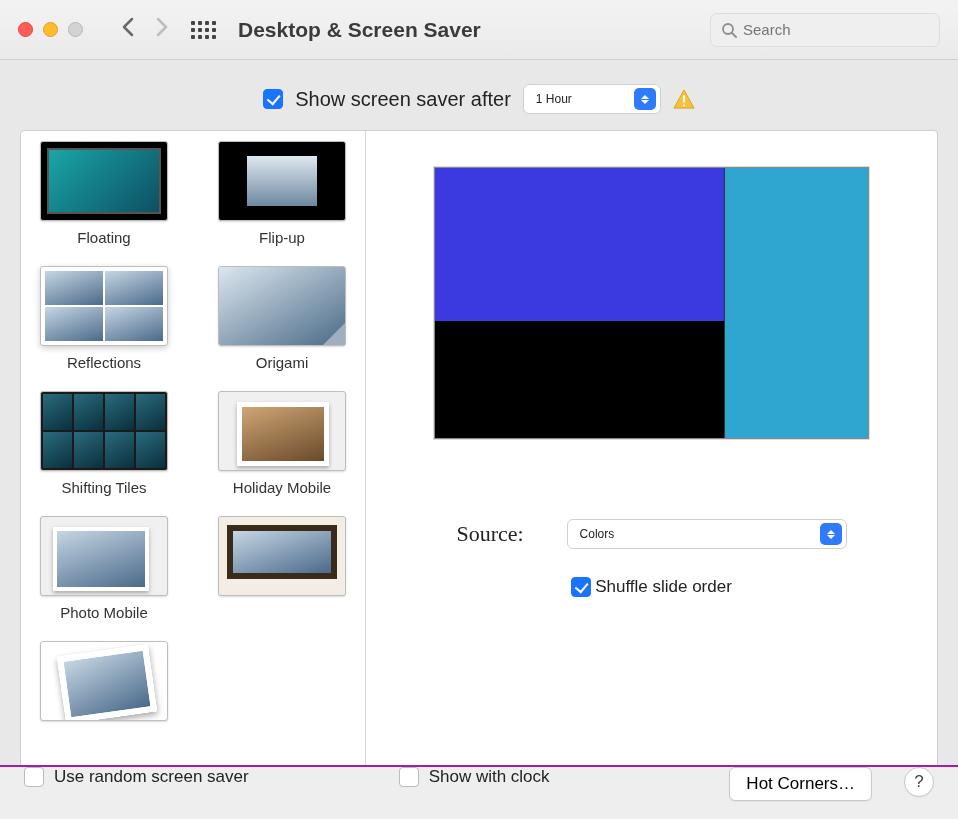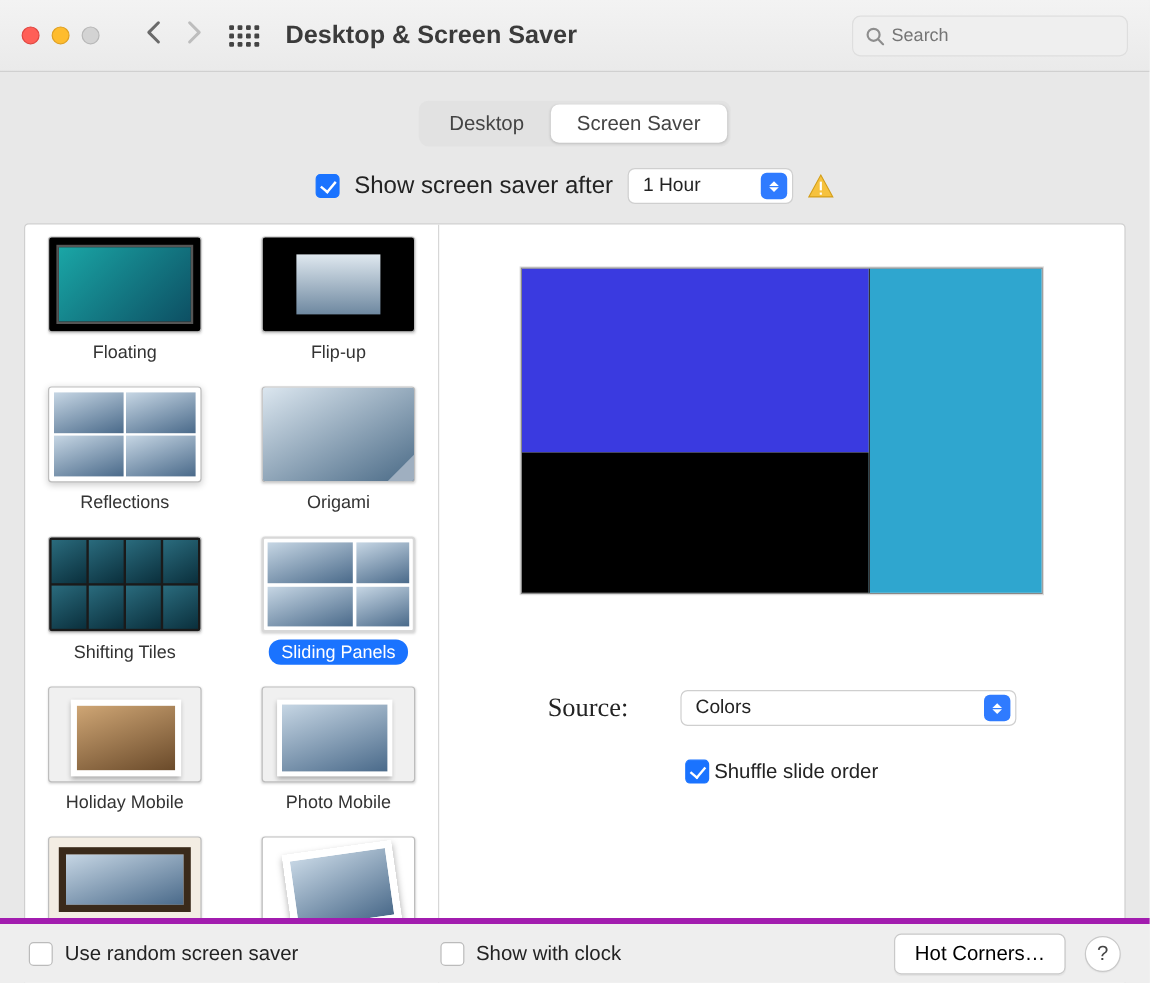--- a/index.html
+++ b/index.html
@@ -40,21 +40,21 @@
   .content{ padding: 24px 20px 0 20px;}
   .tabbar{ display:flex; justify-content:center; margin-bottom:18px;}
   .tabseg{ display:flex; background:#e2e2e2; border-radius:8px; padding:3px;}
   .tab{ padding:6px 22px; font-size:17px; border-radius:7px; color:#444; cursor:default;}
   .tab.active{ background:#fff; box-shadow:0 1px 2px rgba(0,0,0,0.15);}
   .afterrow{ display:flex; align-items:center; justify-content:center; gap:12px; margin-bottom:16px;}
   .checkbox{ width:20px; height:20px; border-radius:4px; border:1px solid #bbb; display:inline-flex; align-items:center; justify-content:center; flex:0 0 auto;}
   .checkbox.checked{ background:#1a73ff; border-color:#1a73ff;}
   .checkbox.checked::after{content:"";width:6px;height:10px;border:solid #fff;border-width:0 2.5px 2.5px 0;transform:rotate(40deg) translateY(-1px);}
   .afterlabel{font-size:20px;}
-  .popup{ background:#fff; border:1px solid #cfcfcf; border-radius:6px; height:30px; min-width:138px; display:flex; align-items:center; padding:0 4px 0 12px; font-size:16px;}
+  .popup{ background:#fff; border:1px solid #cfcfcf; border-radius:6px; height:30px; min-width:138px; display:flex; align-items:center; padding:0 4px 0 12px; font-size:12px;}
   .popup .stepper{ margin-left:auto; width:22px; height:22px; background:#2f7bff; border-radius:5px; display:flex; flex-direction:column; align-items:center; justify-content:center; gap:1px;}
   .stepper .tri{width:0;height:0;border-left:4px solid transparent;border-right:4px solid transparent;}
   .stepper .up{border-bottom:4px solid #fff;}
   .stepper .down{border-top:4px solid #fff;}
   .warn{ width:22px;height:20px;}
 
   .panes{ display:flex; border:1px solid #cfcfcf; border-radius:4px; background:#fff; height:702px; overflow:hidden;}
   .leftpane{ width:345px; border-right:1px solid #d7d7d7; overflow-y:auto; padding:10px 8px 0 8px;}
   .thumbgrid{ display:grid; grid-template-columns: repeat(2,1fr); gap:18px 28px; }
   .thumbcell{ display:flex; flex-direction:column; align-items:center; }
@@ -87,21 +87,21 @@
   .rightpane{ flex:1; padding:36px 40px 0 40px; display:flex; flex-direction:column; align-items:center;}
   .preview{ width:435px; height:272px; border:1px solid #888; box-shadow:0 0 0 1px #ddd; display:grid; grid-template-columns: 2fr 1fr; grid-template-rows: 1.3fr 1fr;}
   .pv-a{background:#3a3ae0;grid-column:1;grid-row:1;}
   .pv-b{background:#000;grid-column:1;grid-row:2;}
   .pv-c{background:#2fa6cf;grid-column:2;grid-row:1/3;border-left:1px solid #333;}
   .srcrow{ margin-top:80px; display:flex; align-items:center; gap:14px;}
   .srcrow .popup{min-width:280px;margin-left:29px;}
   .shuffle{ margin-top:28px; display:flex; align-items:center; gap:4px;}
 
   
-  .bottombar{ position:absolute; left:0; right:0; bottom:0; height:54px; background:#eee; border-top:5px solid #a21caf; display:flex; align-items:center; padding:0 24px; gap:4px;}
+  .bottombar{ position:absolute; left:0; right:0; bottom:0; height:54px; background:#eee; border-top:2px solid #a21caf; display:flex; align-items:flex-start; padding:0 24px; gap:20px;}
   .bottombar .chk{display:flex;align-items:center;gap:10px;font-size:17px;}
   .bottombar .chk .checkbox{background:#fff;}
   .hotcorners{ background:#fff;border:1px solid #c9c9c9;border-radius:6px;padding:6px 16px;font-size:17px;box-shadow:0 1px 1px rgba(0,0,0,0.05);}
   .helpbtn{ width:30px;height:30px;border-radius:50%;background:#fff;border:1px solid #c9c9c9;display:flex;align-items:center;justify-content:center;font-size:17px;color:#444;margin-left:12px;box-shadow:0 1px 1px rgba(0,0,0,0.05);}
 </style>
 </head>
 <body>
 
 <div class="titlebar">
   <div class="traffic">
@@ -139,26 +139,20 @@
     <svg width="16" height="16" viewBox="0 0 16 16">
         <circle cx="7" cy="7" r="5" fill="none" stroke="#8e8e8e" stroke-width="1.8"></circle>
         <line x1="11" y1="11" x2="15" y2="15" stroke="#8e8e8e" stroke-width="1.8" stroke-linecap="round"></line>
       </svg>
     <input placeholder="Search" style="">
   </div>
 </div>
 
 <div class="content">
 
-  <div class="tabbar">
-    <div class="tabseg">
-      <div class="tab">Desktop</div>
-      <div class="tab active">Screen Saver</div>
-    </div>
-  </div>
 
   <div class="afterrow">
     <span class="checkbox checked"></span>
     <span class="afterlabel">Show screen saver after</span>
     <div class="popup">
       <span>1 Hour</span>
       <span class="stepper">
         <span class="tri up"></span>
           <span class="tri down"></span>
       </span>
@@ -199,29 +193,20 @@
               <span></span>
               <span></span>
               <span></span>
               <span></span>
               <span></span>
               <span></span>
               <span></span>
               <span></span>
             </div>
             <div class="thumblabel">Shifting Tiles</div>
-          </div>
-          <div class="thumbcell">
-            <div class="thumb t-sliding">
-              <span></span>
-              <span></span>
-              <span></span>
-              <span></span>
-            </div>
-            <div class="thumblabel selected">Sliding Panels</div>
           </div>
           <div class="thumbcell">
             <div class="thumb t-holiday"></div>
             <div class="thumblabel">Holiday Mobile</div>
           </div>
           <div class="thumbcell">
             <div class="thumb t-photomobile"></div>
             <div class="thumblabel">Photo Mobile</div>
           </div>
           <div class="thumbcell">

